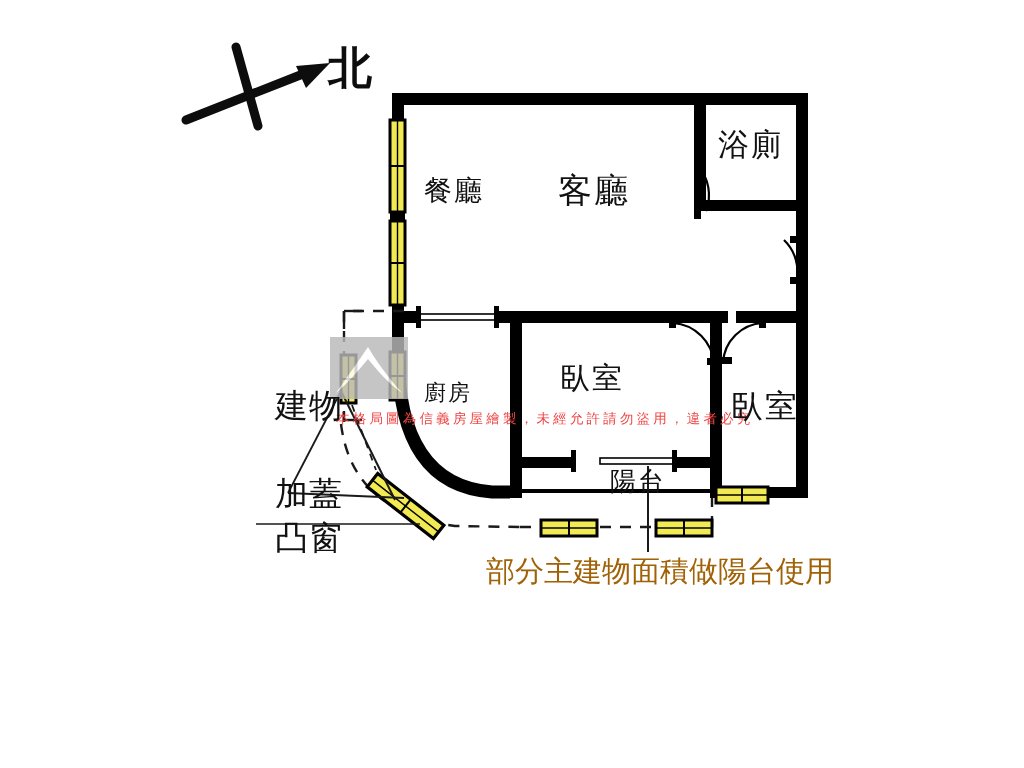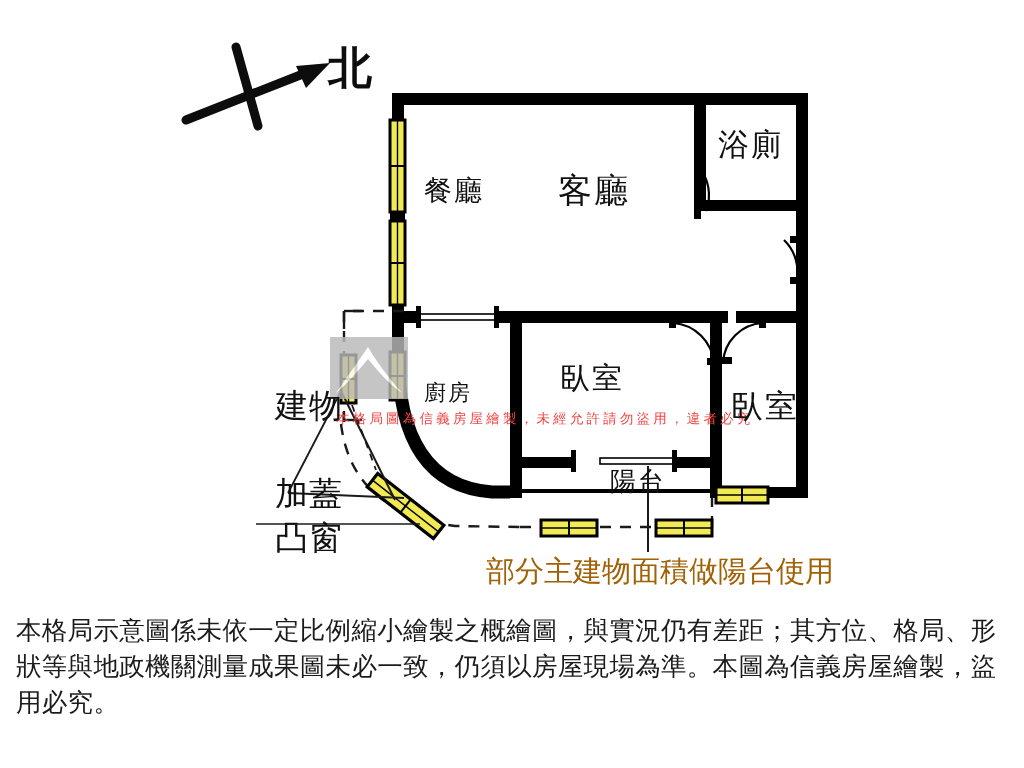--- a/index.html
+++ b/index.html
@@ -294,15 +294,14 @@
   <div class="room-label" style="left:610px; top:456px; font-size:26px;margin-top:8px;">陽台</div>
 
   <div class="vert-note" style="left:238px; top:388px;">建物</div>
   <div class="vert-note" style="left:238px; top:476px;">加蓋</div>
   <div class="vert-note" style="left:238px; top:520px;">凸窗</div>
 
   <div class="note-label" style="left:486px; top:552px; font-size:29px;">部分主建物面積做陽台使用</div>
 
   <div class="north-label" style="left:328px; top:39px;">北</div>
 
-  <div class="disclaimer">本格局示意圖係未依一定比例縮小繪製之概繪圖，與實況仍有差距；其方位、格局、形狀等與地政機關測量成果圖未必一致，仍須以房屋現場為準。本圖為信義房屋繪製，盜用必究。</div>
 
 </div>
 
 </body></html>

